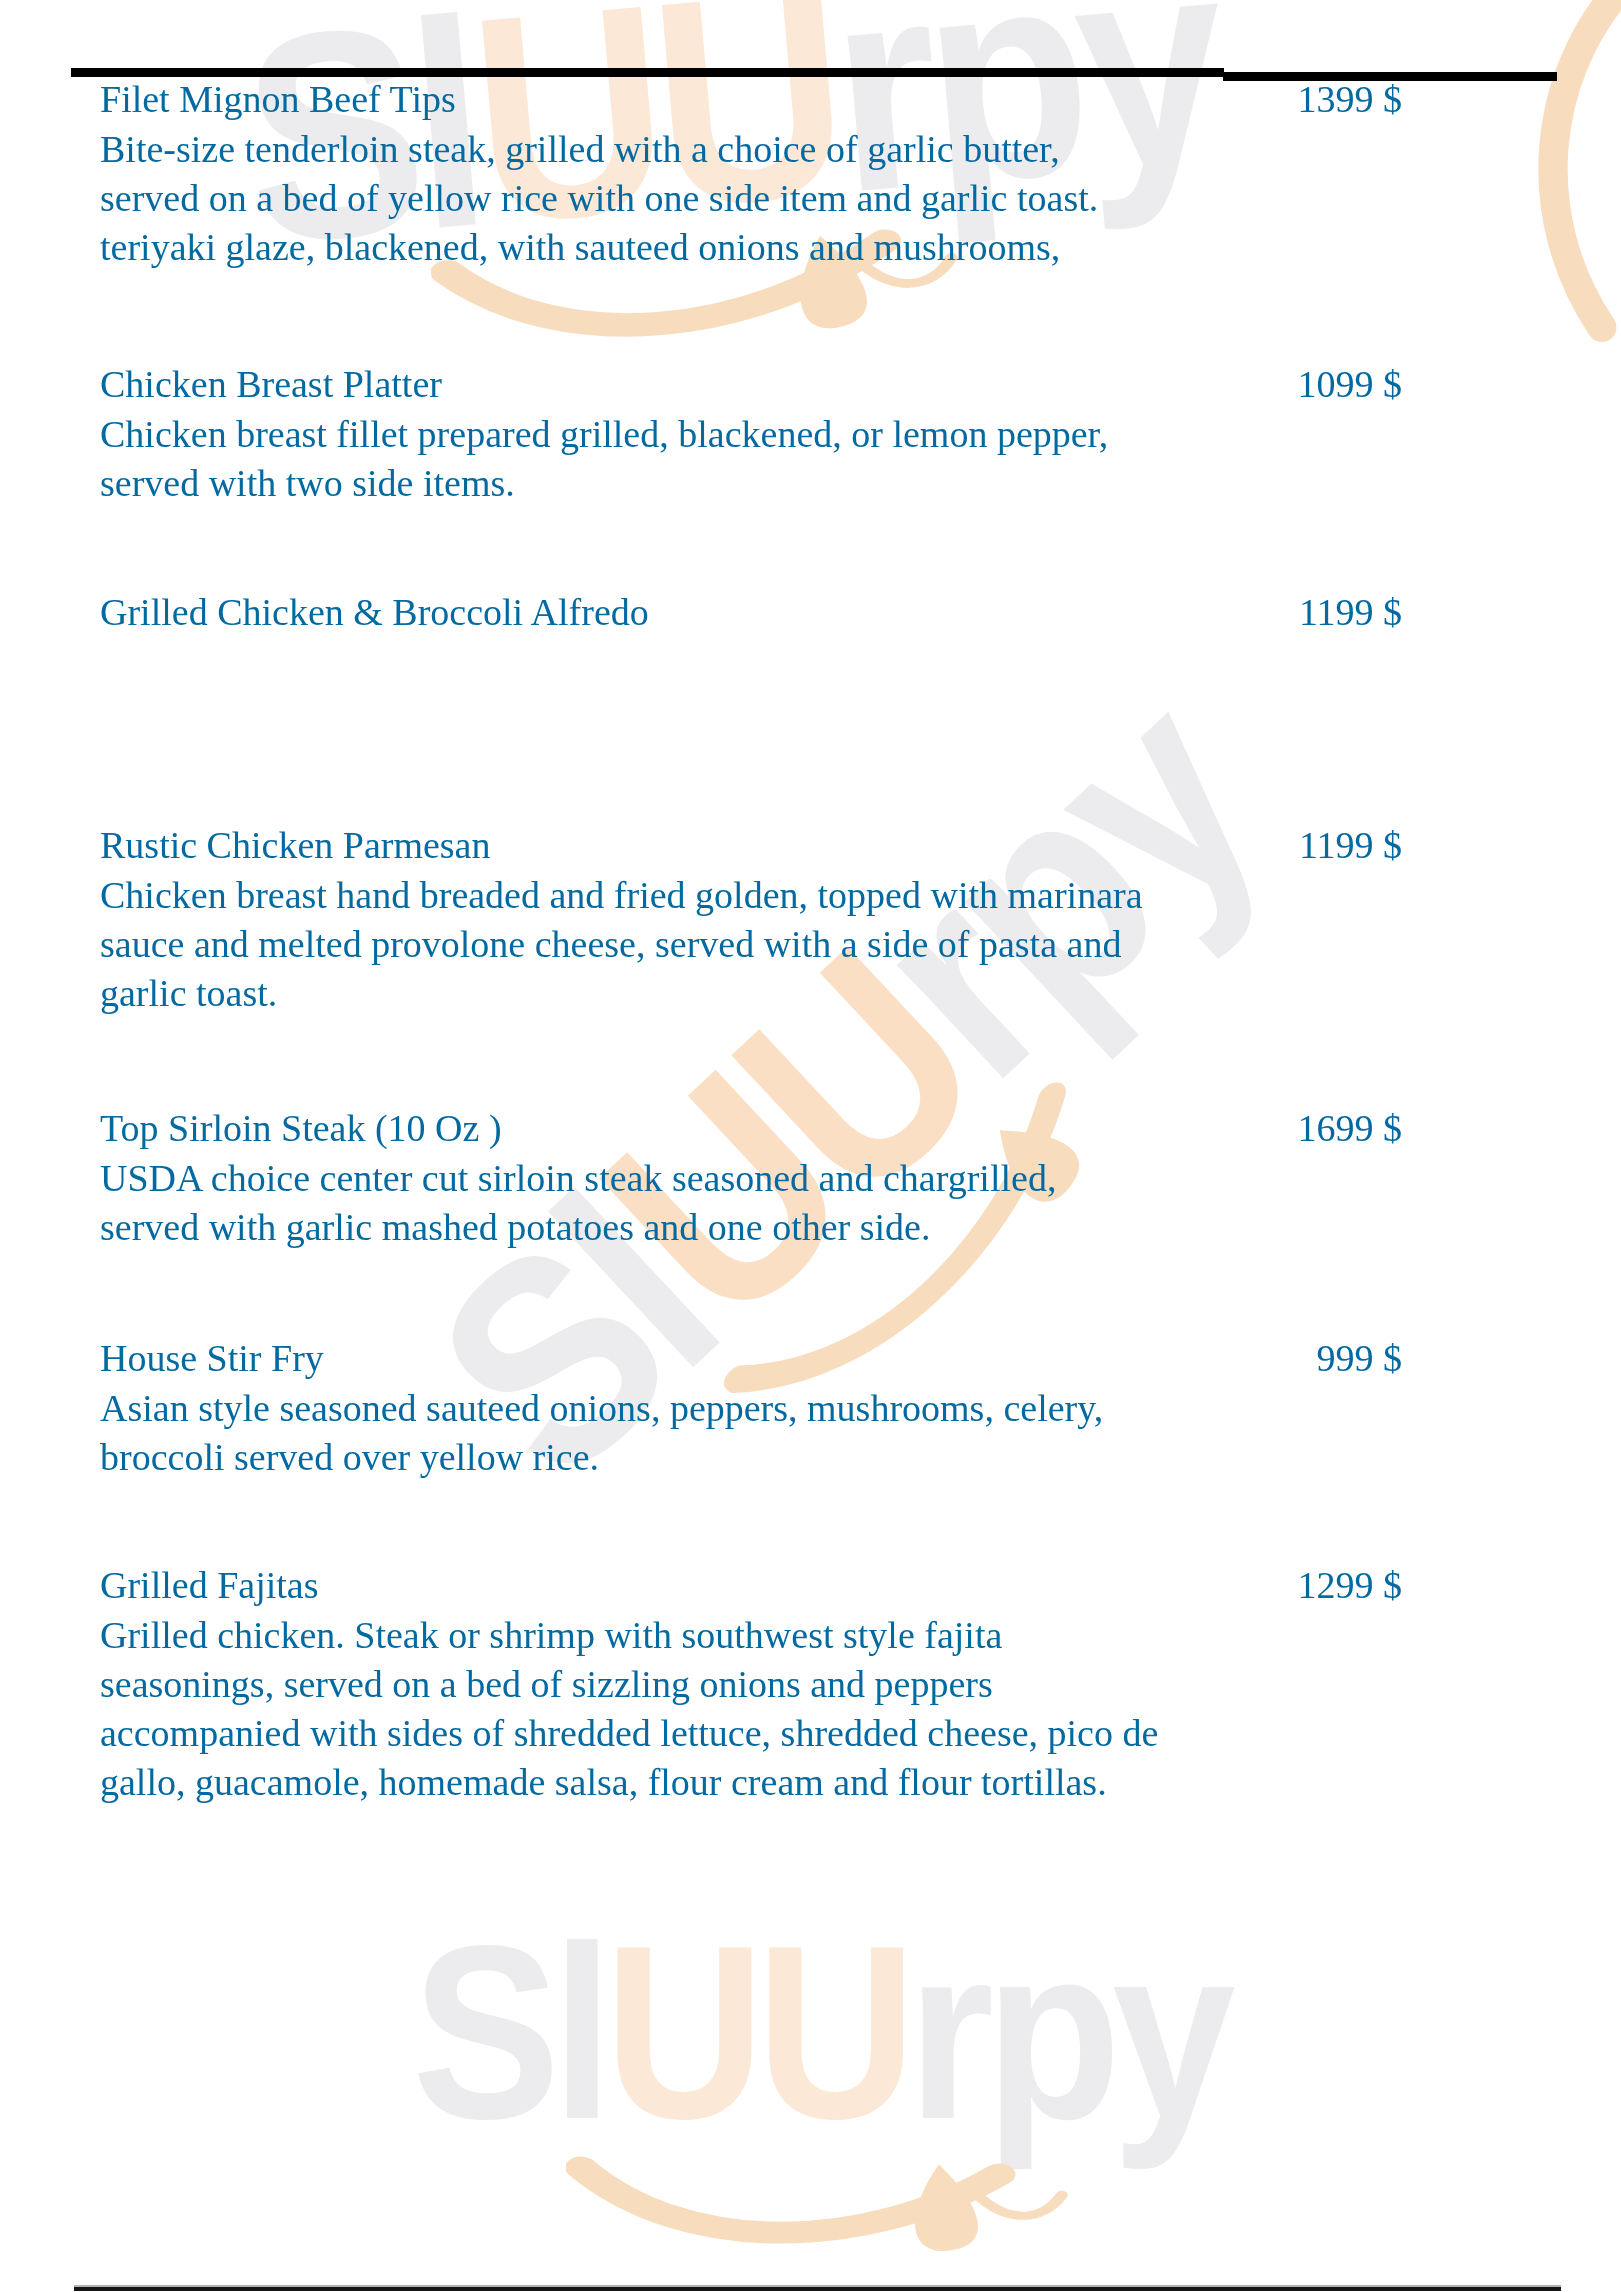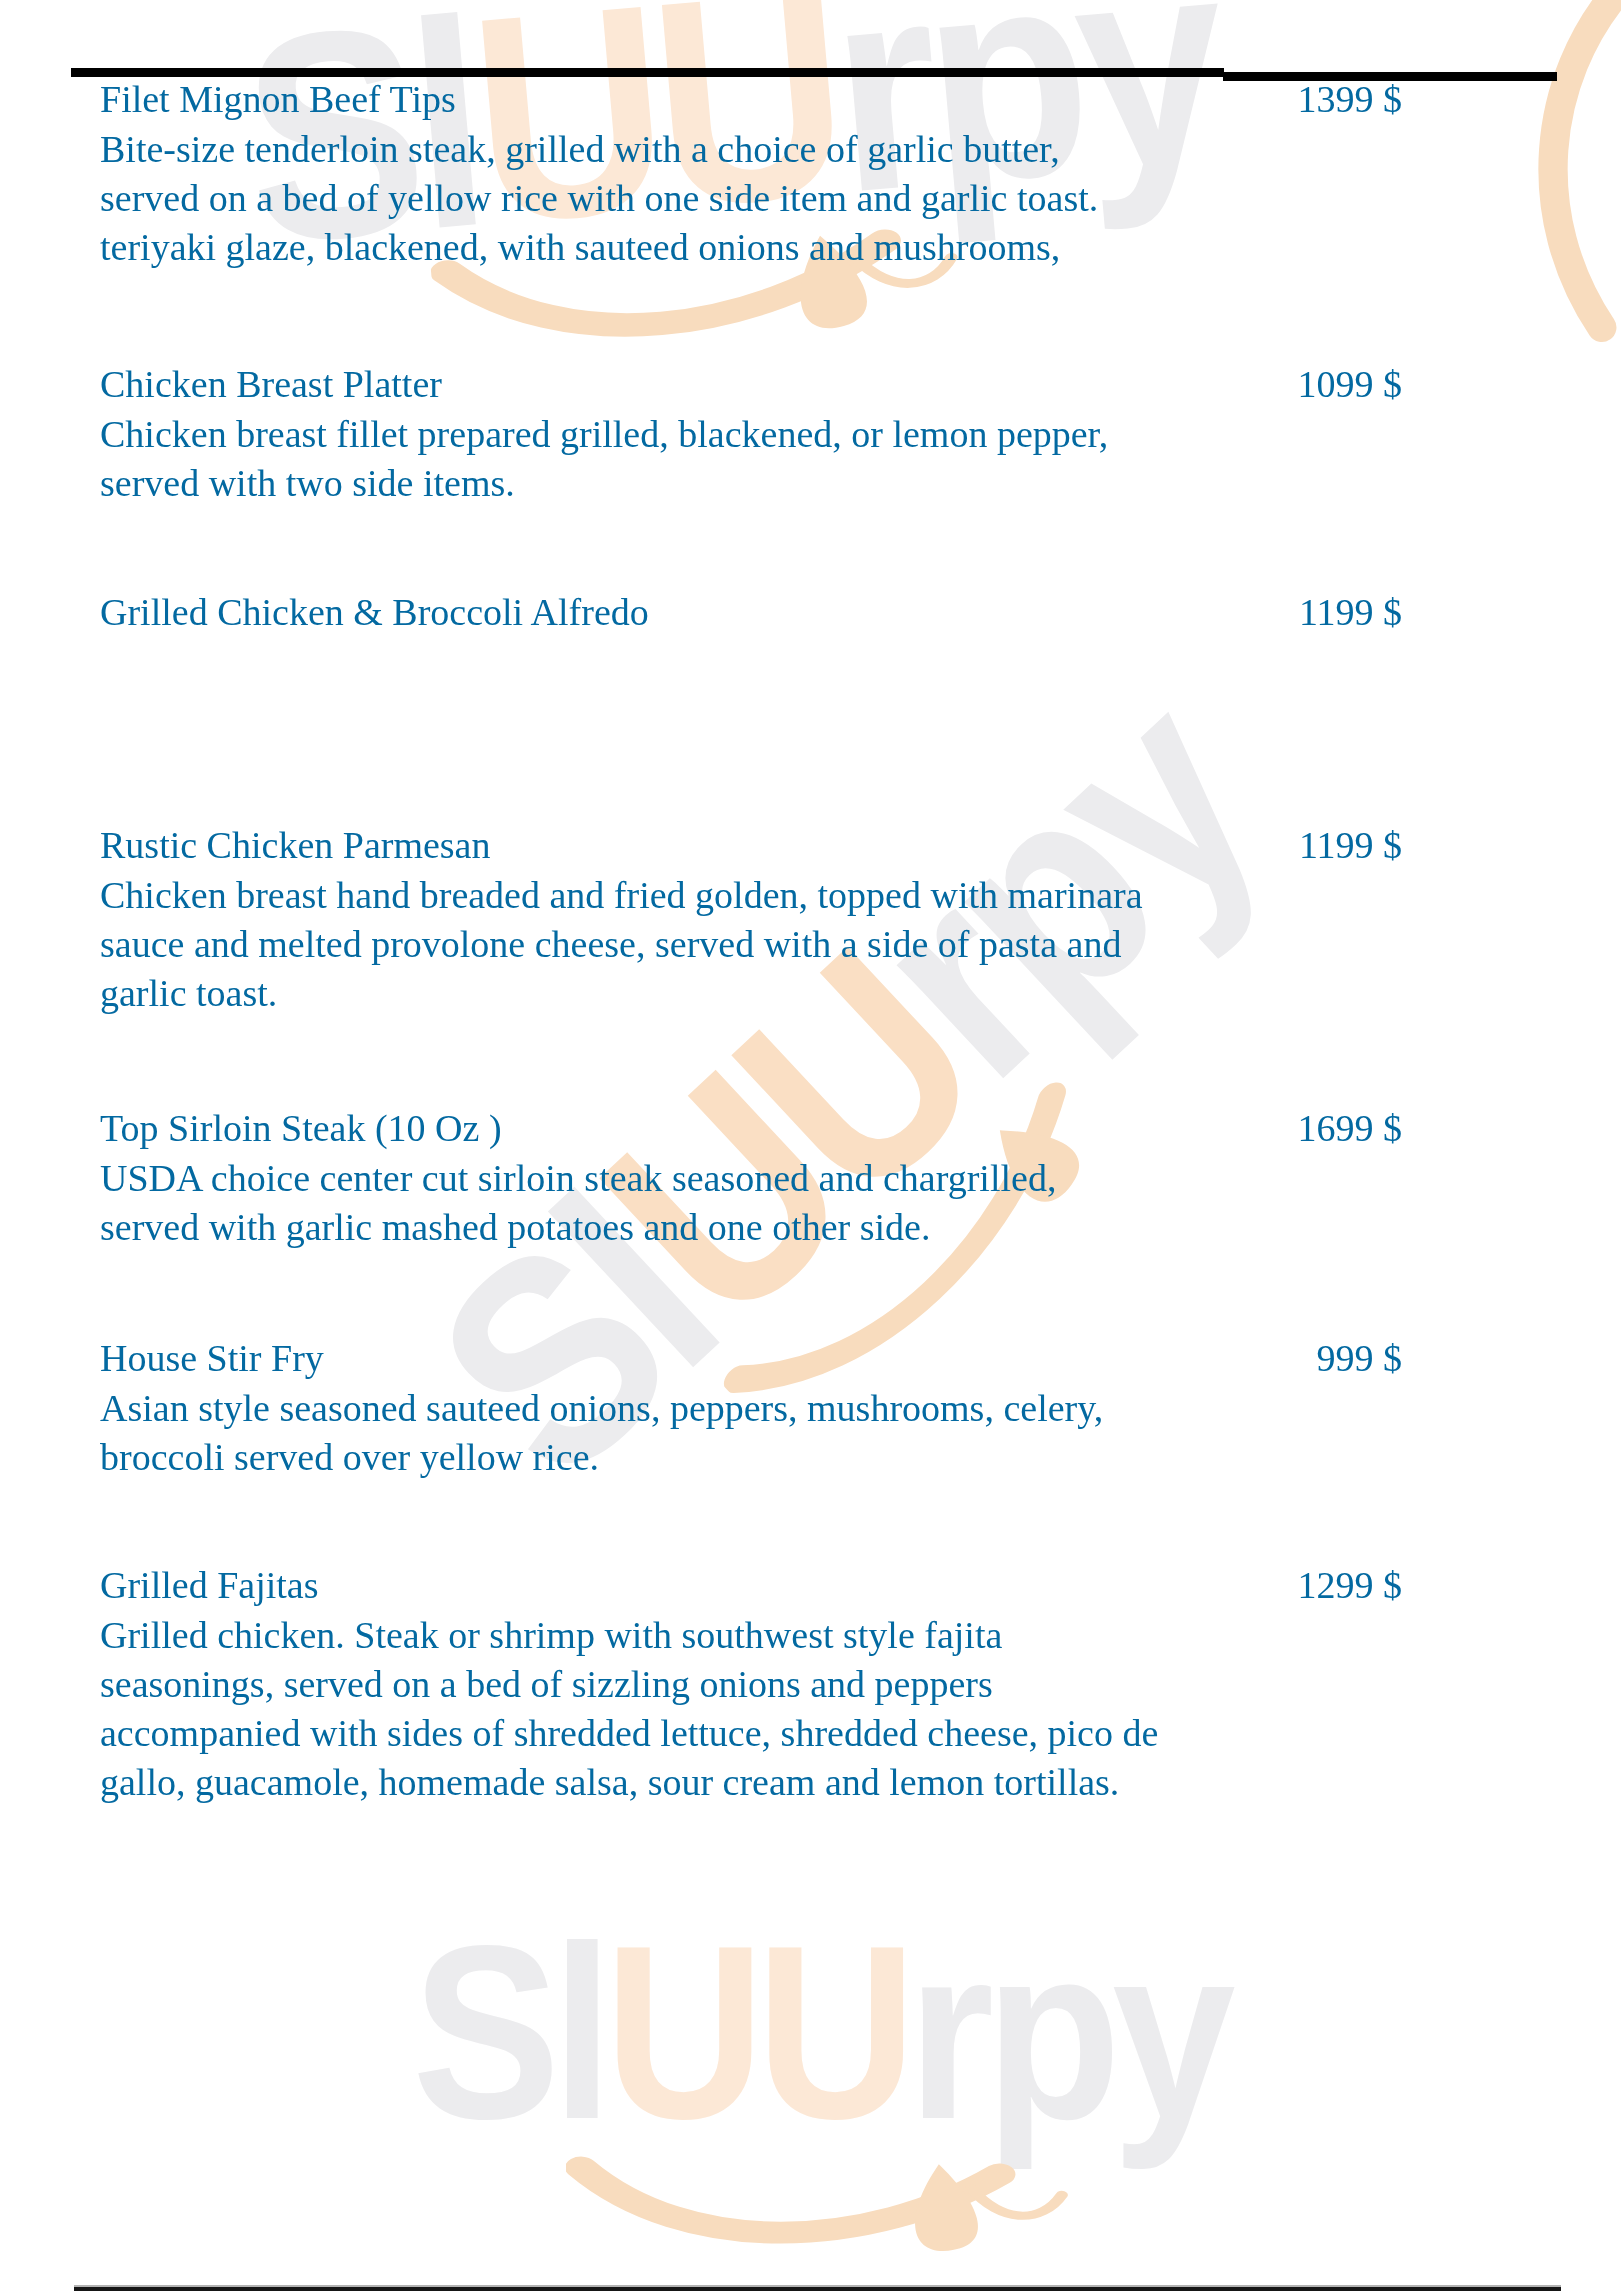--- a/index.html
+++ b/index.html
@@ -149,21 +149,21 @@
       </div>
       <div class="menu-item" style="top: 1560px;">
         <div class="item-head">
           <span class="item-name">Grilled Fajitas</span>
           <span class="item-price">1299 $</span>
         </div>
         <div class="item-desc">
           <div class="desc-line">Grilled chicken. Steak or shrimp with southwest style fajita</div>
           <div class="desc-line">seasonings, served on a bed of sizzling onions and peppers</div>
           <div class="desc-line">accompanied with sides of shredded lettuce, shredded cheese, pico de</div>
-          <div class="desc-line">gallo, guacamole, homemade salsa, sour cream and lemon tortillas.</div>
+          <div class="desc-line">gallo, guacamole, homemade salsa, flour cream and flour tortillas.</div>
         </div>
       </div>
     </div>
 
   <div class="rule-light" style="left:74px;top:2285px;width:1487px;height:2px;"></div>
   <div class="rule-dark" style="left:74px;top:2287px;width:1487px;height:3.9px;"></div>
 
 </div>
 
 

